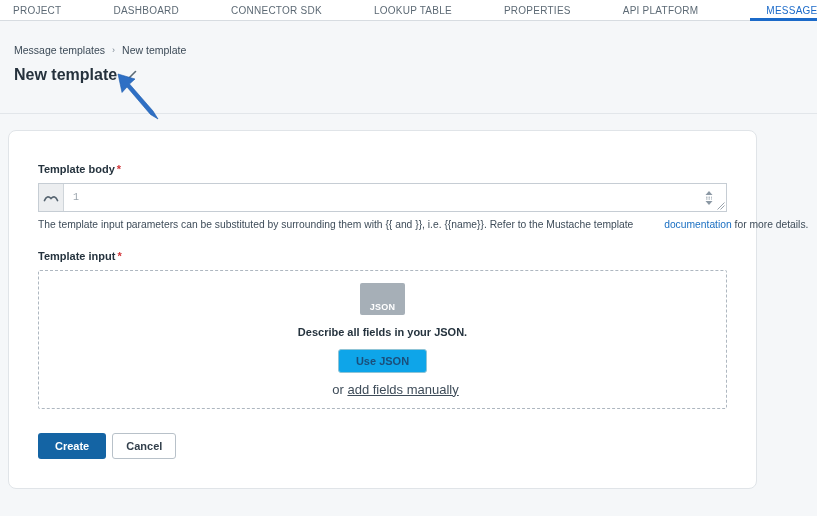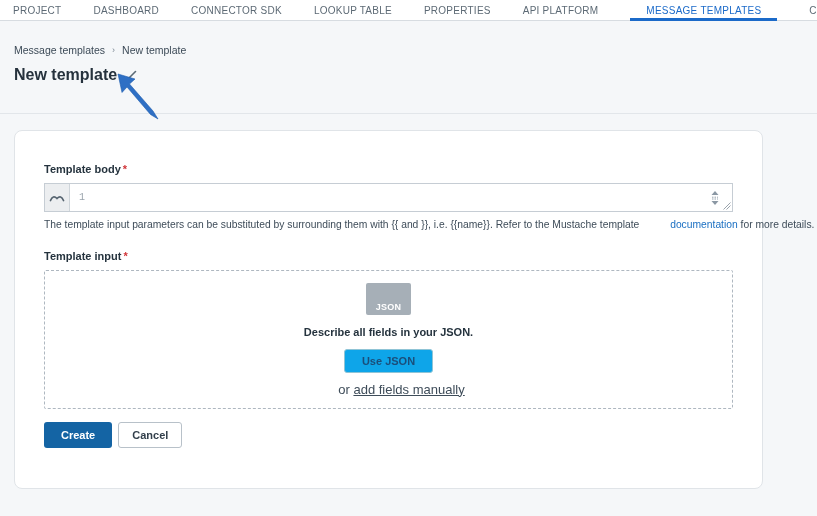--- a/index.html
+++ b/index.html
@@ -9,21 +9,21 @@
     background: #f5f7f9;
     font-family: "Liberation Sans", "DejaVu Sans", sans-serif;
     overflow: hidden;
     color: #25333e;
   }
 
   
   .topnav {
     position: absolute; top: 0; left: 0; right: 0; height: 21px;
     background: #ffffff; border-bottom: 1px solid #d7dce1;
-    display: flex; align-items: stretch; padding-left: 13px; gap: 32px;
+    display: flex; align-items: stretch; padding-left: 13px; gap: 52px;
     z-index: 2;
   }
   .tab {
     display: flex; align-items: center; white-space: nowrap;
     font-size: 10px; letter-spacing: 0.25px; color: #5d6a75; cursor: pointer;
     position: relative;
   }
   .tab.active { color: #1b6ac9; padding: 0 16px; }
   .tab.active::after {
     content: ""; position: absolute; left: 0; right: 0; bottom: -1px;
@@ -45,21 +45,21 @@
   }
   .page-title { font-size: 16px; font-weight: 700; color: #26323d; }
   .pencil { cursor: pointer; display: flex; align-items: center; }
 
   .annot-arrow { position: absolute; left: 114px; top: 71px; z-index: 3; pointer-events: none; }
 
   .divider { position: absolute; top: 113px; left: 0; right: 0; height: 1px; background: #e2e6ea; }
 
   
   .card {
-    position: absolute; left: 14px; top: 130px; width: 749px; height: 359px;
+    position: absolute; left: 8px; top: 130px; width: 749px; height: 359px;
     background: #ffffff; border: 1px solid #e0e4e8; border-radius: 8px;
     padding: 32px 29px 0;
   }
 
   .field-label { font-size: 11px; font-weight: 700; color: #25333e; margin-bottom: 8px; }
   .required { color: #d13438; margin-left: 2px; }
 
   
   .editor {
     height: 29px; border: 1px solid #c6cdd4; background: #ffffff;
@@ -98,21 +98,21 @@
     margin-top: 11px; background: #0ea5e9; border: 1px solid #8fc4d6; border-radius: 3px;
     color: #1b4e7a; font-weight: 700; font-size: 11px; padding: 5px 17px; cursor: pointer;
     font-family: inherit;
   }
   .or-line { margin-top: 9px; font-size: 13px; color: #3e4c59; margin-left: 26px; }
   .add-fields-link { color: #3e4c59; text-decoration: underline; cursor: pointer; }
 
   .input-help { margin-top: 9px; font-size: 10.5px; color: #3e4c59; }
 
   
-  .actions { margin-top: 13px; display: flex; gap: 6px; }
+  .actions { margin-top: 24px; display: flex; gap: 6px; }
   .create-btn {
     background: #1464a4; color: #ffffff; font-weight: 700; font-size: 11px;
     border: none; border-radius: 3px; padding: 6px 17px; cursor: pointer; font-family: inherit;
   }
   .cancel-btn {
     background: #ffffff; color: #323f4b; font-weight: 700; font-size: 11px;
     border: 1px solid #b8c1c9; border-radius: 3px; padding: 6px 13px; cursor: pointer; font-family: inherit;
   }
 </style>
 </head>

